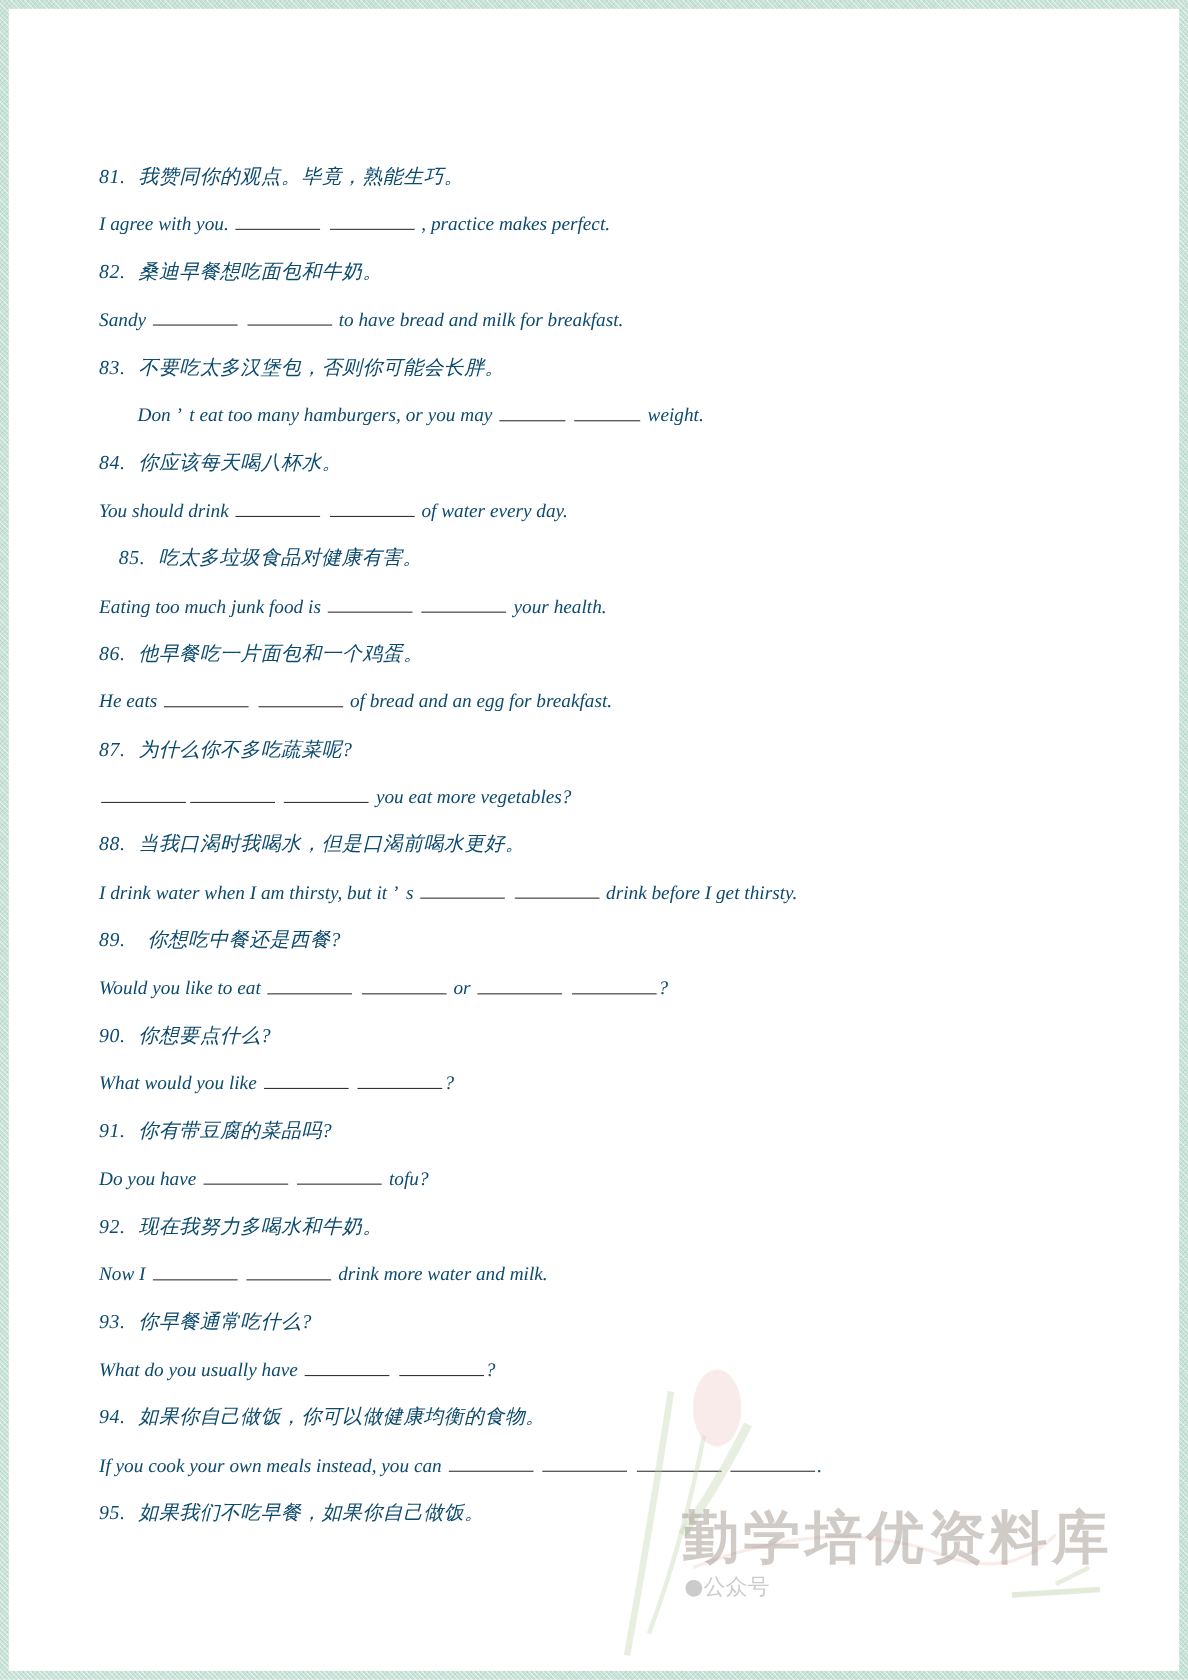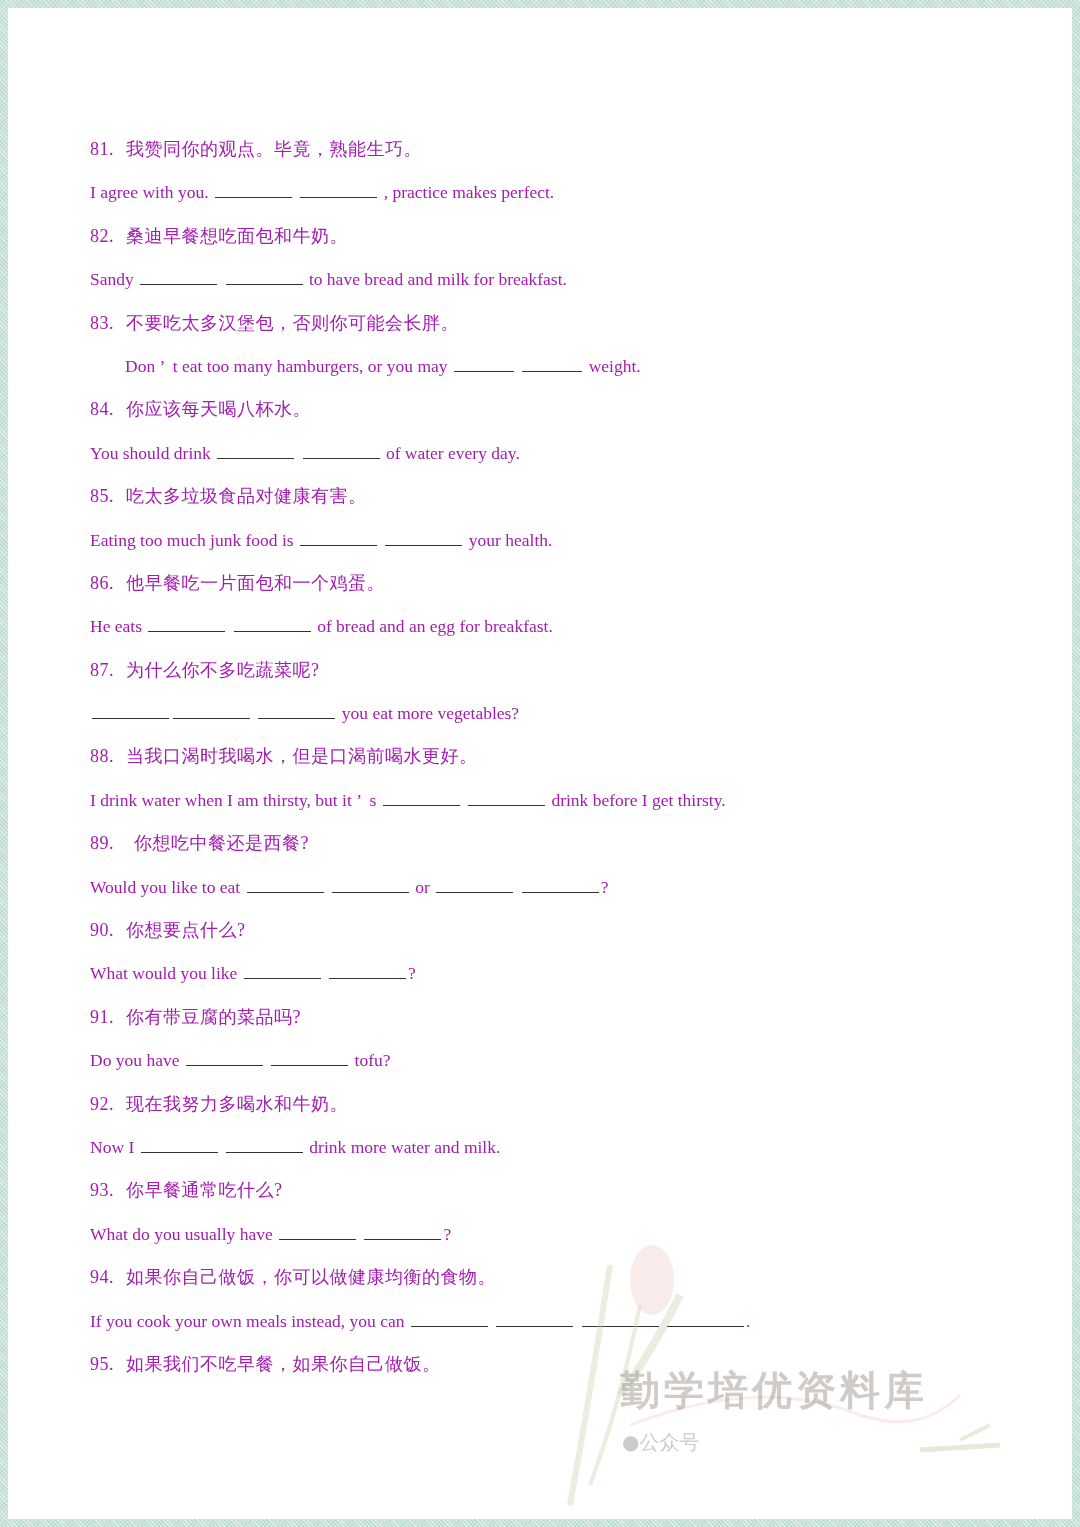--- a/index.html
+++ b/index.html
@@ -8,41 +8,42 @@
       background: #c9e2d8;
       background-image:
         repeating-linear-gradient(45deg, rgba(255,255,255,0.45) 0 1px, transparent 1px 3px),
         repeating-linear-gradient(-45deg, rgba(160,200,185,0.35) 0 1px, transparent 1px 3px);
     }
     .page {
       position: absolute; left: 8px; top: 8px; right: 8px; bottom: 8px;
       background: #ffffff;
     }
     .content {
-      position: absolute; left: 90px; top: 128px; width: 900px;
+      position: absolute; left: 90px; top: 139px; width: 900px;
       font-family: "Liberation Serif", "DejaVu Serif", serif;
-      color: #a21caf;
+      color: #0c4a6e;
+      font-style: italic;
     }
     .line {
       height: 43.4px; line-height: 43.4px; font-size: 17.5px; white-space: nowrap;
     }
     .line.cn { font-size: 18px; letter-spacing: 0.5px; }
     .blank {
       display: inline-block; width: 77px; border-bottom: 1px solid #333;
       height: 1px; vertical-align: baseline; margin: 0 2px;
     }
     .blank.short { width: 60px; }
     .watermark {
       position: absolute; left: 560px; top: 1235px; width: 460px; height: 280px;
       pointer-events: none;
     }
     .wm-title {
       position: absolute; left: 60px; top: 128px;
       font-family: "DejaVu Sans", sans-serif; font-weight: bold;
-      font-size: 40px; letter-spacing: 4px; color: rgba(150,140,130,0.45);
+      font-size: 52px; letter-spacing: 4px; color: rgba(150,140,130,0.45);
     }
     .wm-sub {
       position: absolute; left: 62px; top: 194px;
       font-family: "DejaVu Sans", sans-serif; font-size: 20px;
       color: rgba(160,160,160,0.55);
     }
   </style>
 </head>
 <body>
 
@@ -50,21 +51,21 @@
 
 <div class="content">
     <div class="line cn"><span style="margin-right: 12px;">81.</span><span>我赞同你的观点。毕竟，熟能生巧。</span></div>
     <div class="line"><span style="white-space: pre;">I agree with you. </span><span class="blank"></span><span style="white-space: pre;"> </span><span class="blank"></span><span style="white-space: pre; text-align: center;"> , practice makes perfect.</span></div>
     <div class="line cn"><span style="margin-right: 12px;">82.</span><span>桑迪早餐想吃面包和牛奶。</span></div>
     <div class="line"><span style="white-space: pre;">Sandy </span><span class="blank"></span><span style="white-space: pre;"> </span><span class="blank"></span><span style="white-space: pre;"> to have bread and milk for breakfast.</span></div>
     <div class="line cn"><span style="margin-right: 12px;">83.</span><span>不要吃太多汉堡包，否则你可能会长胖。</span></div>
     <div class="line"><span style="white-space: pre; margin-left: 35px;">Don ’  t eat too many hamburgers, or you may </span><span class="blank short"></span><span style="white-space: pre;"> </span><span class="blank short"></span><span style="white-space: pre;"> weight.</span></div>
     <div class="line cn"><span style="margin-right: 12px;">84.</span><span>你应该每天喝八杯水。</span></div>
     <div class="line"><span style="white-space: pre;">You should drink </span><span class="blank"></span><span style="white-space: pre;"> </span><span class="blank"></span><span style="white-space: pre;"> of water every day.</span></div>
-    <div class="line cn"><span style="margin-right: 12px;">85.</span><span>吃太多垃圾食品对健康有害。</span></div>
+    <div class="line cn"><span style="margin-right: 12px; margin-left: 18px;">85.</span><span>吃太多垃圾食品对健康有害。</span></div>
     <div class="line"><span style="white-space: pre;">Eating too much junk food is </span><span class="blank"></span><span style="white-space: pre;"> </span><span class="blank"></span><span style="white-space: pre;"> your health.</span></div>
     <div class="line cn"><span style="margin-right: 12px;">86.</span><span>他早餐吃一片面包和一个鸡蛋。</span></div>
     <div class="line"><span style="white-space: pre;">He eats </span><span class="blank"></span><span style="white-space: pre;"> </span><span class="blank"></span><span style="white-space: pre;"> of bread and an egg for breakfast.</span></div>
     <div class="line cn"><span style="margin-right: 12px;">87.</span><span>为什么你不多吃蔬菜呢?</span></div>
     <div class="line"><span class="blank"></span><span class="blank"></span><span style="white-space: pre;"> </span><span class="blank"></span><span style="white-space: pre;"> you eat more vegetables?</span></div>
     <div class="line cn"><span style="margin-right: 12px;">88.</span><span>当我口渴时我喝水，但是口渴前喝水更好。</span></div>
     <div class="line"><span style="white-space: pre;">I drink water when I am thirsty, but it ’  s </span><span class="blank"></span><span style="white-space: pre;"> </span><span class="blank"></span><span style="white-space: pre;"> drink before I get thirsty.</span></div>
     <div class="line cn"><span style="margin-right: 20px;">89.</span><span>你想吃中餐还是西餐?</span></div>
     <div class="line"><span style="white-space: pre;">Would you like to eat </span><span class="blank"></span><span style="white-space: pre;"> </span><span class="blank"></span><span style="white-space: pre;"> or </span><span class="blank"></span><span style="white-space: pre;"> </span><span class="blank"></span><span style="white-space: pre;">?</span></div>
     <div class="line cn"><span style="margin-right: 12px;">90.</span><span>你想要点什么?</span></div>

